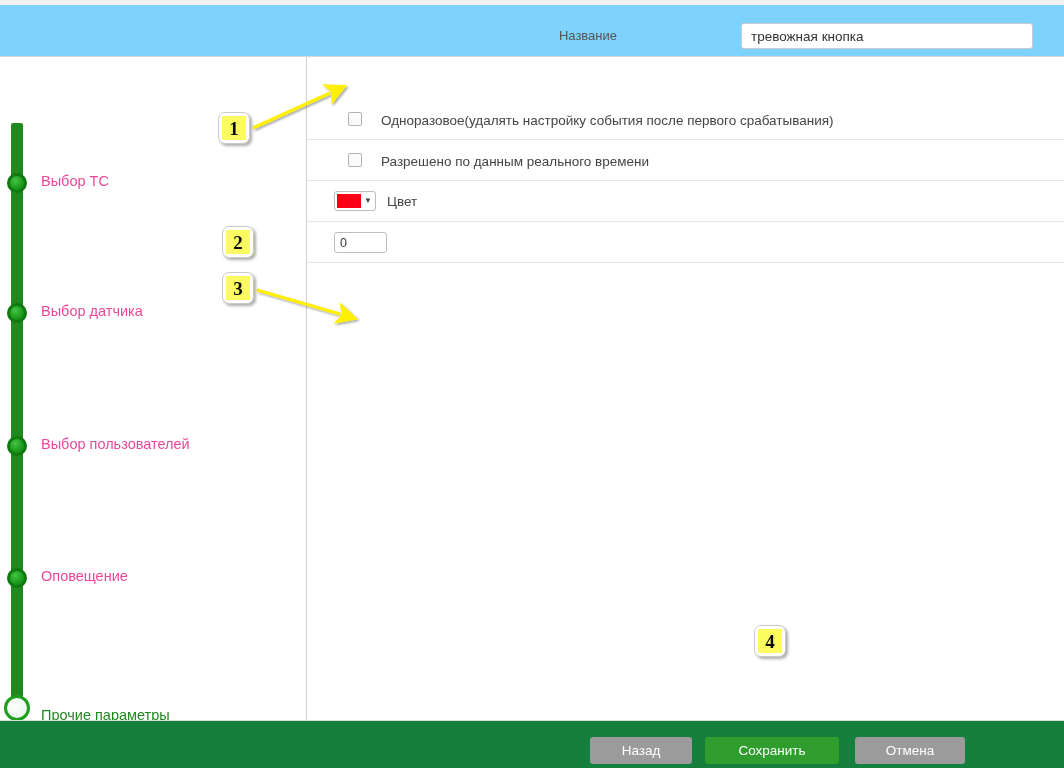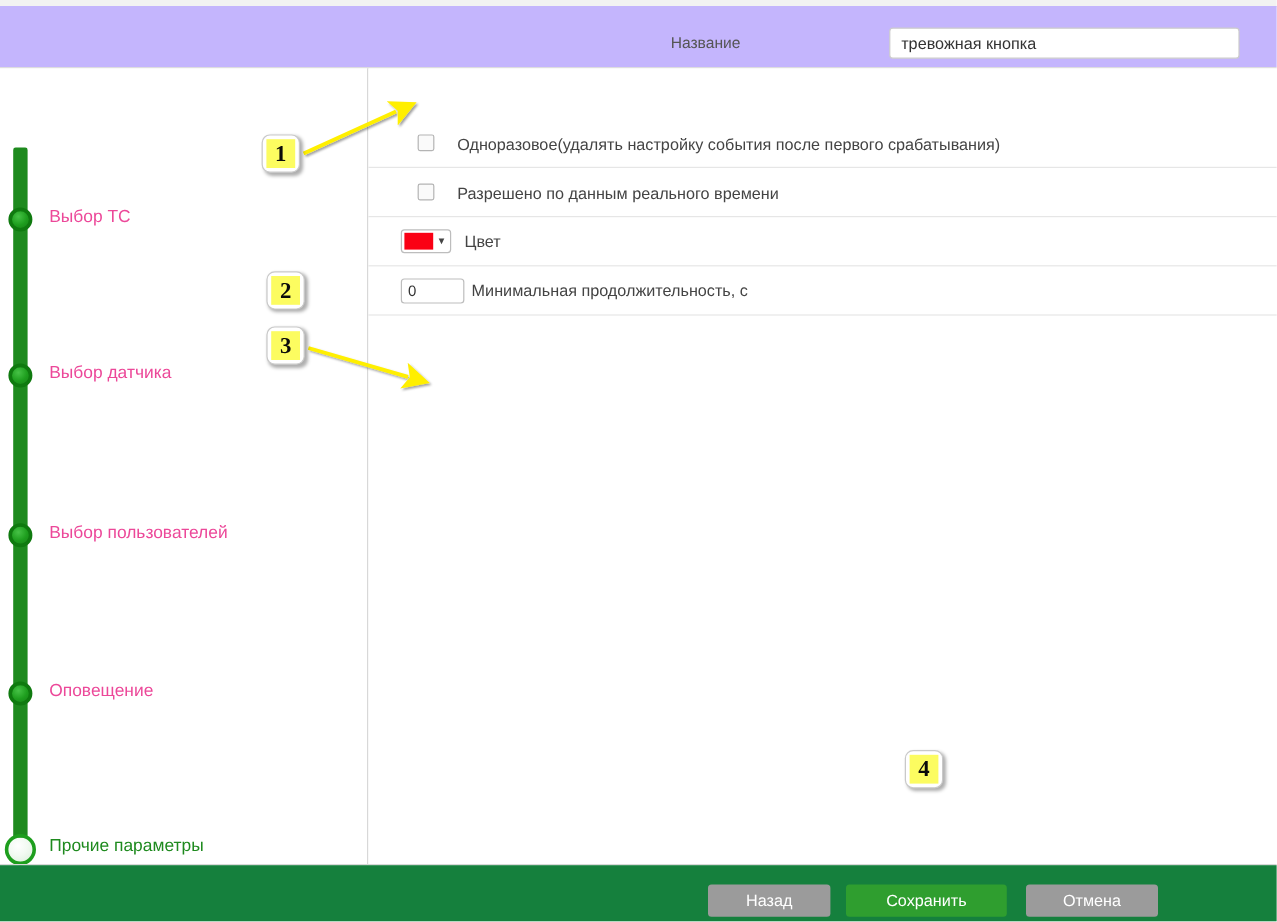--- a/index.html
+++ b/index.html
@@ -6,21 +6,21 @@
   body{
     width:1064px;height:768px;position:relative;overflow:hidden;
     background:#ffffff;
     font-family:"Liberation Sans","DejaVu Sans",sans-serif;
     -webkit-font-smoothing:antialiased;
   }
   
   .topstrip{position:absolute;left:0;top:0;width:1064px;height:5px;background:#f2f2f2;border-bottom:1px solid #e2e2e2;}
 
   
-  .header{position:absolute;left:0;top:5px;width:1064px;height:51px;background:#c4b5fd;}
+  .header{position:absolute;left:0;top:5px;width:1064px;height:51px;background:#7dd3fc;}
   .hdr-label{position:absolute;right:447px;top:23px;font-size:13px;color:#555;white-space:nowrap;}
   .hdr-input{
     position:absolute;left:741px;top:18px;width:292px;height:26px;
     box-sizing:border-box;border:1px solid #ccc;border-radius:3px;background:#fff;
     font-family:inherit;font-size:13.5px;color:#333;padding:0 9px;outline:none;
   }
   .header-divider{position:absolute;left:0;top:56px;width:1064px;height:1px;background:#d8d8d8;}
 
   
   .sidebar{position:absolute;left:0;top:57px;width:306px;height:663px;background:#fff;}
@@ -136,21 +136,21 @@
     <div class="step-label done" style="top:3px;">Выбор пользователей</div>
   </div>
 
   <div class="step" style="top:508px;">
     <div class="dot done" style="top:3px;"></div>
     <div class="step-label done" style="top:3px;">Оповещение</div>
   </div>
 
   <div class="step" style="top:638px;">
     <div class="dot active" style="top:0px;"></div>
-    <div class="step-label active" style="top:2px;">Прочие параметры</div>
+    <div class="step-label active" style="top:12px;">Прочие параметры</div>
   </div>
 </div>
 <div class="side-divider"></div>
 
 <div class="panel">
 
 
   <div class="row" style="top:42px;height:41px;">
     <div class="row-inner">
       <div class="cb" style="top:13px;"></div>
@@ -171,21 +171,20 @@
         <div class="swatch"></div>
         <div class="caret">▼</div>
       </div>
       <div class="row-label" style="top:13px;left:80px;">Цвет</div>
     </div>
   </div>
 
   <div class="row" style="top:165px;height:41px;">
     <div class="row-inner">
       <input class="numinput" style="top: 10px;" value="0">
-      <div class="row-label" style="top:13px;left:86px;">Минимальная продолжительность, с</div>
     </div>
   </div>
 
 
 </div>
 
 <div class="footer-divider"></div>
 <div class="footer">
   <button class="btn btn-back">Назад</button>
   <button class="btn btn-save">Сохранить</button>

